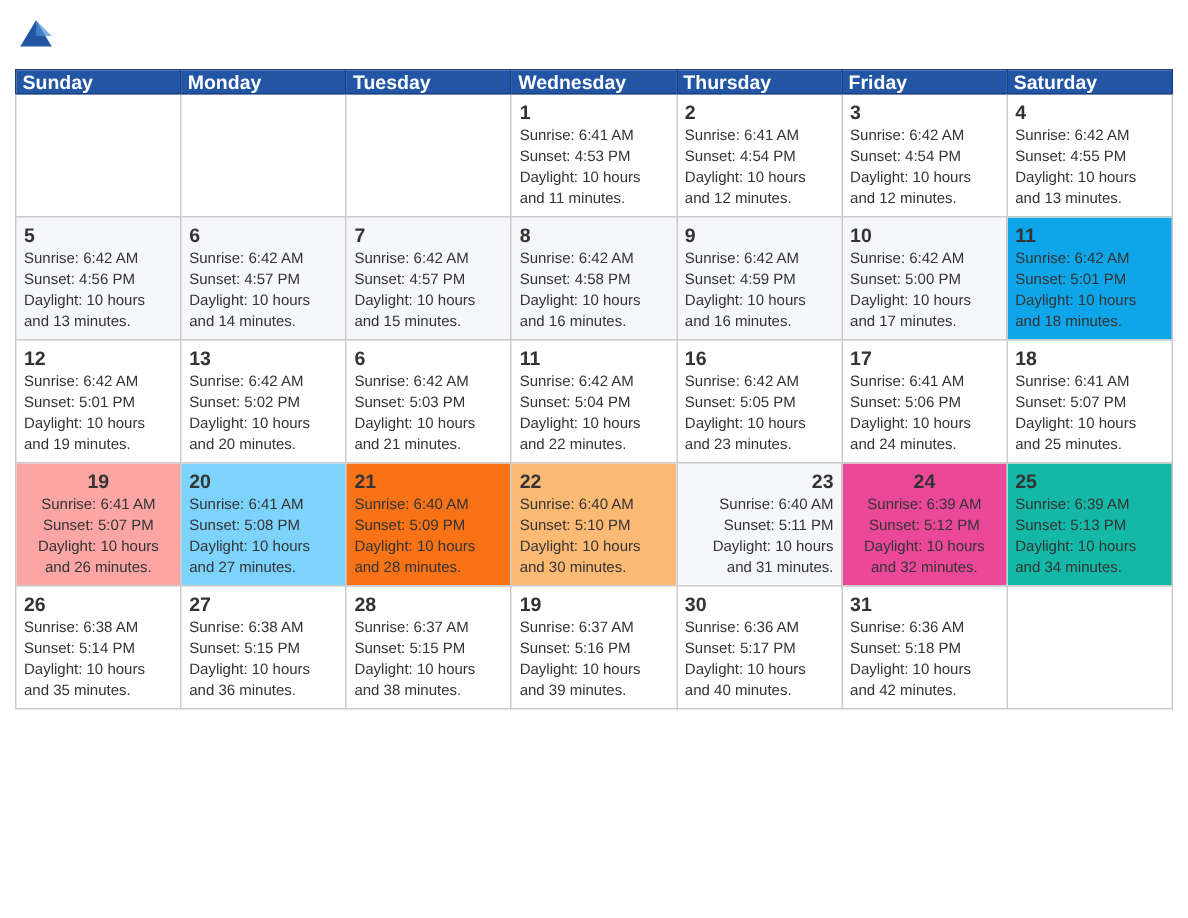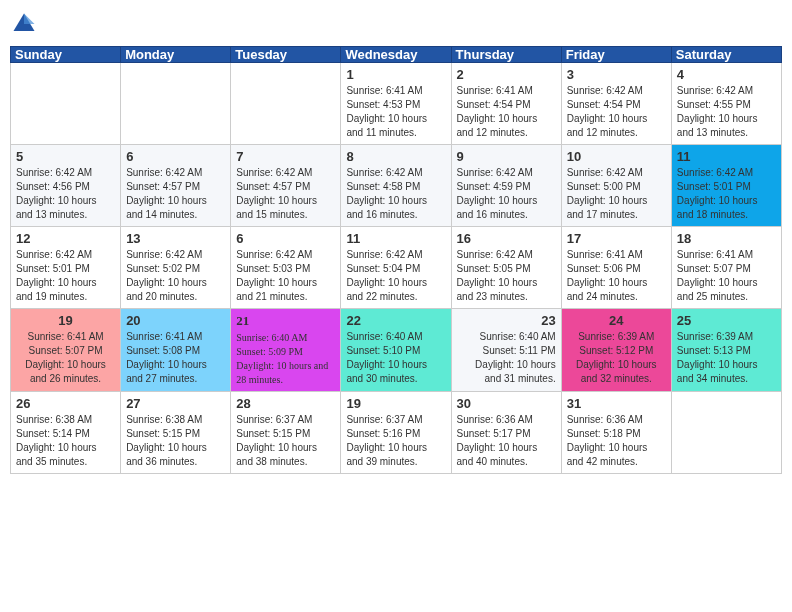--- a/index.html
+++ b/index.html
@@ -249,45 +249,45 @@
           <div class="day-info" style="white-space: pre-line;">Sunrise: 6:41 AM
 Sunset: 5:07 PM
 Daylight: 10 hours and 26 minutes.</div>
         </td>
         <td style="background: #7dd3fc;">
           <span class="day-number">20</span>
           <div class="day-info" style="white-space: pre-line;">Sunrise: 6:41 AM
 Sunset: 5:08 PM
 Daylight: 10 hours and 27 minutes.</div>
         </td>
-        <td style="background: #d946ef; font-family: Liberation Serif, serif;">
+        <td style="background: #f97316;">
           <span class="day-number">21</span>
           <div class="day-info" style="white-space: pre-line;">Sunrise: 6:40 AM
 Sunset: 5:09 PM
 Daylight: 10 hours and 28 minutes.</div>
         </td>
-        <td style="background: #5eead4;">
+        <td style="background: #fdba74;">
           <span class="day-number">22</span>
           <div class="day-info" style="white-space: pre-line;">Sunrise: 6:40 AM
 Sunset: 5:10 PM
 Daylight: 10 hours and 30 minutes.</div>
         </td>
         <td style="background: rgb(245, 247, 250); text-align: right;">
           <span class="day-number">23</span>
           <div class="day-info" style="white-space: pre-line;">Sunrise: 6:40 AM
 Sunset: 5:11 PM
 Daylight: 10 hours and 31 minutes.</div>
         </td>
         <td style="background: #ec4899; text-align: center;">
           <span class="day-number">24</span>
           <div class="day-info" style="white-space: pre-line;">Sunrise: 6:39 AM
 Sunset: 5:12 PM
 Daylight: 10 hours and 32 minutes.</div>
         </td>
-        <td style="background: #5eead4; margin-left: 20px;">
+        <td style="background: #14b8a6; margin-left: 20px;">
           <span class="day-number">25</span>
           <div class="day-info" style="white-space: pre-line;">Sunrise: 6:39 AM
 Sunset: 5:13 PM
 Daylight: 10 hours and 34 minutes.</div>
         </td>
       </tr>
       <tr>
         <td>
           <span class="day-number">26</span>
           <div class="day-info" style="white-space: pre-line;">Sunrise: 6:38 AM

